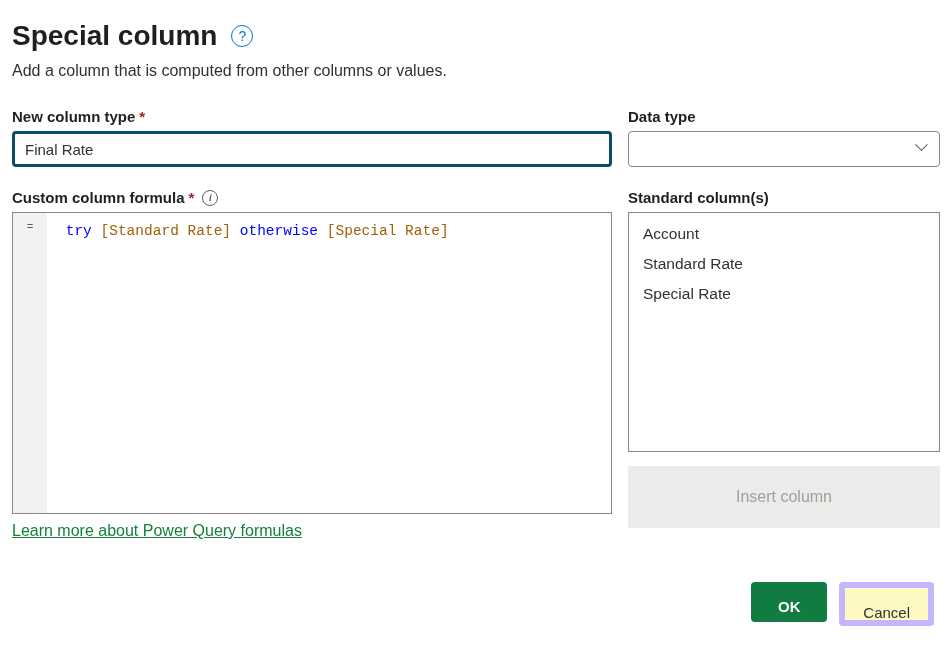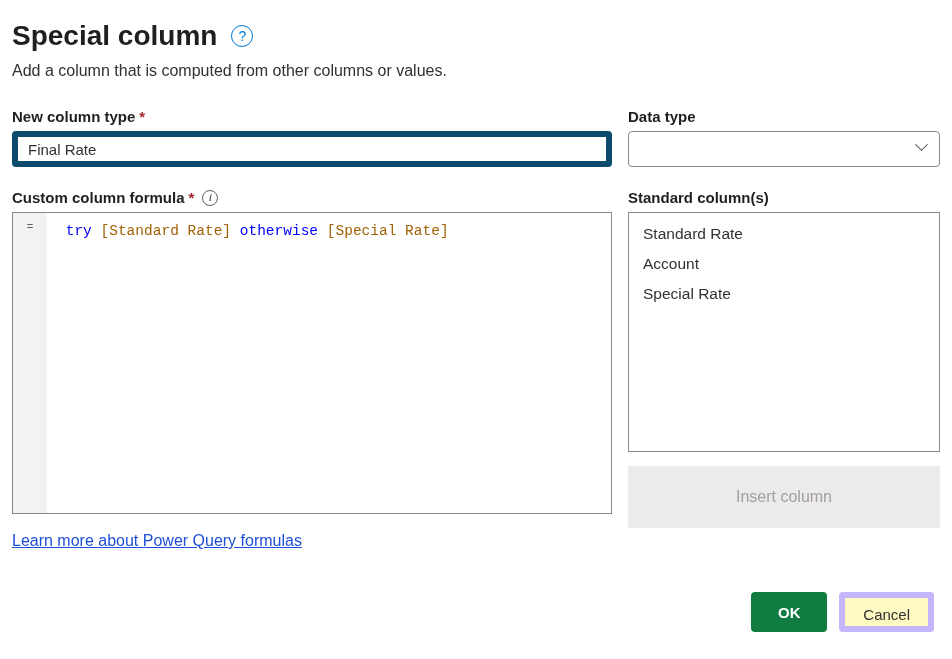--- a/index.html
+++ b/index.html
@@ -69,21 +69,21 @@
       justify-content: center;
       font-size: 10px;
       font-style: italic;
       font-family: Georgia, serif;
       margin-left: 4px;
       cursor: pointer;
     }
     .text-input {
       width: 100%;
       height: 36px;
-      border: 6px solid #0c4a6e;
+      border: 3px solid #0c4a6e;
       border-radius: 4px;
       padding: 0 10px;
       font-size: 15px;
       font-family: inherit;
       color: #323130;
       outline: none;
     }
     .select-input {
       width: 100%;
       height: 36px;
@@ -163,40 +163,40 @@
       height: 62px;
       border: none;
       background: #edebe9;
       color: #a19f9d;
       font-size: 16px;
       font-family: inherit;
       cursor: not-allowed;
     }
     .learn-link {
       display: inline-block;
-      margin-top: 18px;
-      color: #1d4ed8;
+      margin-top: 8px;
+      color: #15803d;
       font-size: 16px;
       text-decoration: underline;
       cursor: pointer;
     }
     .footer-buttons {
       display: flex;
       justify-content: flex-end;
       gap: 12px;
       margin-top: 42px;
       padding-right: 6px;
     }
     .btn {
       min-width: 76px;
       height: 40px;
       border-radius: 4px;
       font-size: 15px;
       font-family: inherit;
-      padding: 8px 18px;
+      padding: 16px 18px;
       cursor: pointer;
     }
     .btn-primary {
       background: #107c41;
       color: #fff;
       border: none;
       font-weight: 600;
     }
     .btn-secondary {
       background: #fef9c3;
@@ -247,22 +247,22 @@
         <span></span>
         <span class="chevron-down"></span>
       </div>
     </div>
 
     <div class="formula-block">
       <div class="field-label">
         <span>Standard column(s)</span>
       </div>
       <div class="columns-list" id="available-list">
+          <div class="columns-list-item">Account</div>
           <div class="columns-list-item">Standard Rate</div>
-          <div class="columns-list-item">Account</div>
           <div class="columns-list-item">Special Rate</div>
         </div>
       <button class="insert-btn" disabled="">Insert column</button>
     </div>
   </div>
 </div>
 
 <div class="footer-buttons">
   <button class="btn btn-primary">OK</button>
   <button class="btn btn-secondary">Cancel</button>

